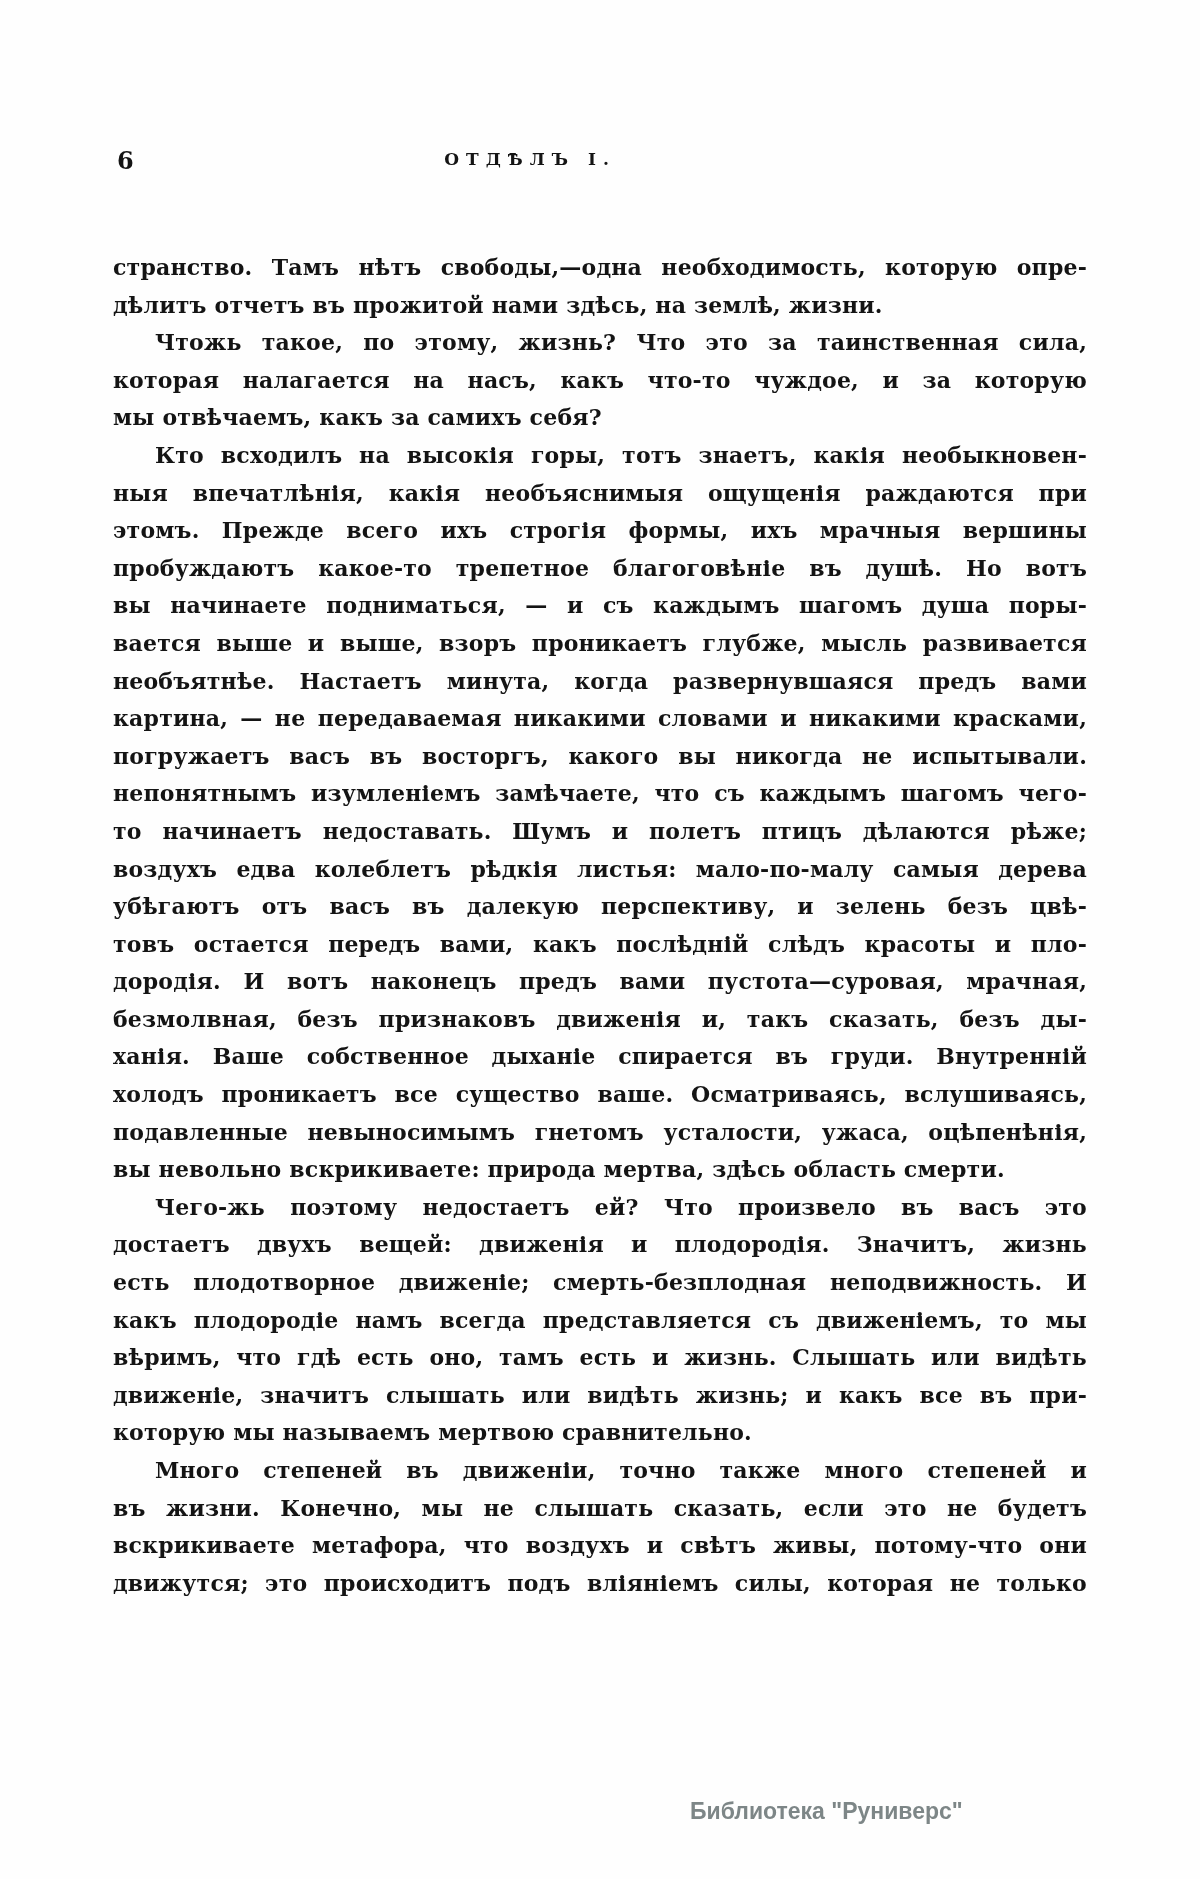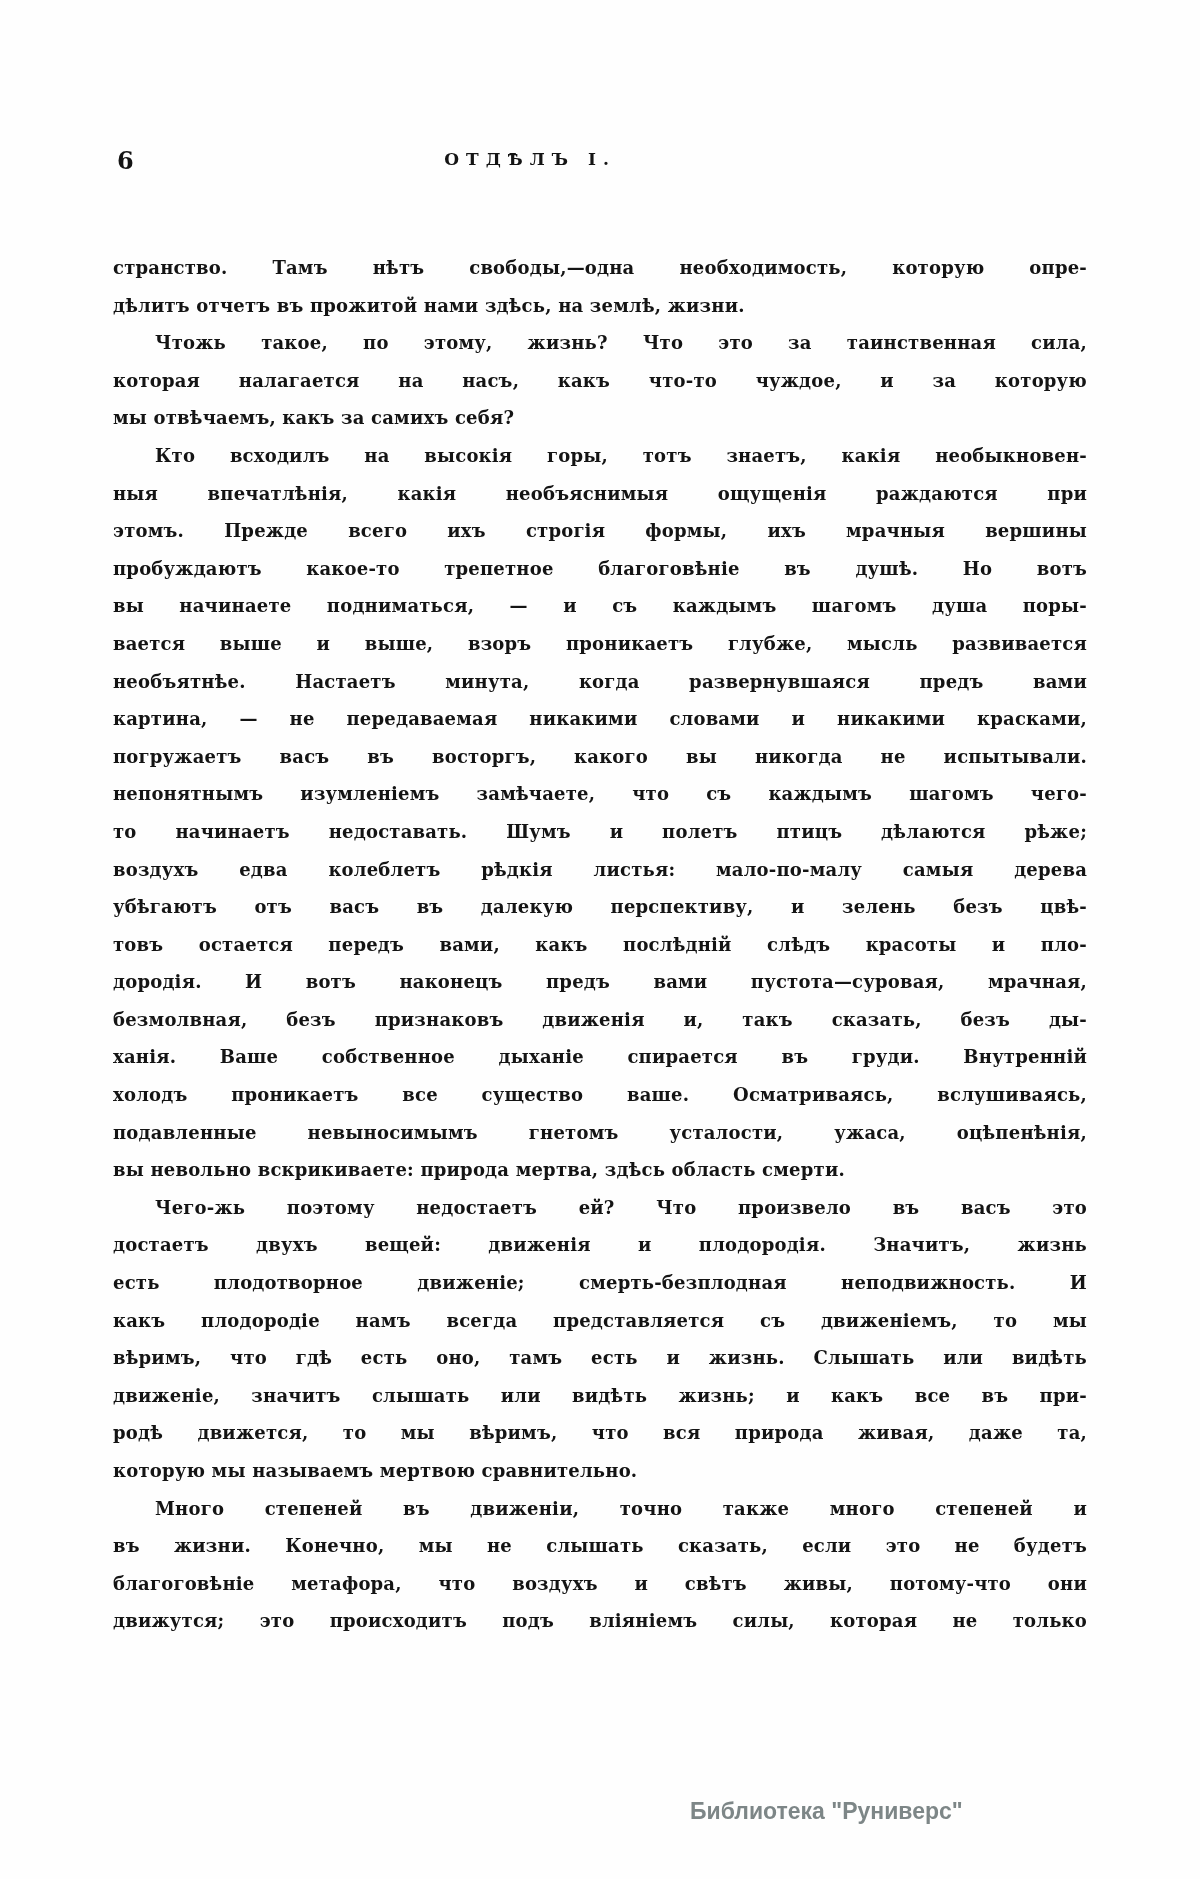--- a/index.html
+++ b/index.html
@@ -36,21 +36,21 @@
     white-space: nowrap;
   }
   
   .text-block {
     position: absolute;
     left: 113px;
     top: 249px;
     width: 974px;
   }
   .line {
-    font-size: 18px;
+    font-size: 22px;
     font-weight: bold;
     line-height: 37.6px;
     height: 37.6px;
     white-space: normal;
     text-align: justify;
     text-align-last: justify;
     letter-spacing: 0.2px;
   }
   .line.indent {
     text-indent: 42px;
@@ -102,22 +102,21 @@
       <div class="line">ханія. Ваше собственное дыханіе спирается въ груди. Внутренній</div>
       <div class="line">холодъ проникаетъ все существо ваше. Осматриваясь, вслушиваясь,</div>
       <div class="line">подавленные невыносимымъ гнетомъ усталости, ужаса, оцѣпенѣнія,</div>
       <div class="line para-last">вы невольно вскрикиваете: природа мертва, здѣсь область смерти.</div>
       <div class="line indent">Чего-жь поэтому недостаетъ ей? Что произвело въ васъ это</div>
       <div class="line">достаетъ двухъ вещей: движенія и плодородія. Значитъ, жизнь</div>
       <div class="line">есть плодотворное движеніе; смерть-безплодная неподвижность. И</div>
       <div class="line">какъ плодородіе намъ всегда представляется съ движеніемъ, то мы</div>
       <div class="line">вѣримъ, что гдѣ есть оно, тамъ есть и жизнь. Слышать или видѣть</div>
       <div class="line">движеніе, значитъ слышать или видѣть жизнь; и какъ все въ при-</div>
-      <div class="line">родѣ движется, то мы вѣримъ, что вся природа живая, даже та,</div>
       <div class="line para-last">которую мы называемъ мертвою сравнительно.</div>
       <div class="line indent">Много степеней въ движеніи, точно также много степеней и</div>
       <div class="line">въ жизни. Конечно, мы не слышать сказать, если это не будетъ</div>
-      <div class="line">благоговѣніе метафора, что воздухъ и свѣтъ живы, потому-что они</div>
+      <div class="line">вскрикиваете метафора, что воздухъ и свѣтъ живы, потому-что они</div>
       <div class="line">движутся; это происходитъ подъ вліяніемъ силы, которая не только</div>
     </div>
 
   <div class="watermark">Библиотека "Руниверс"</div>
 </div>
 
 </body></html>

